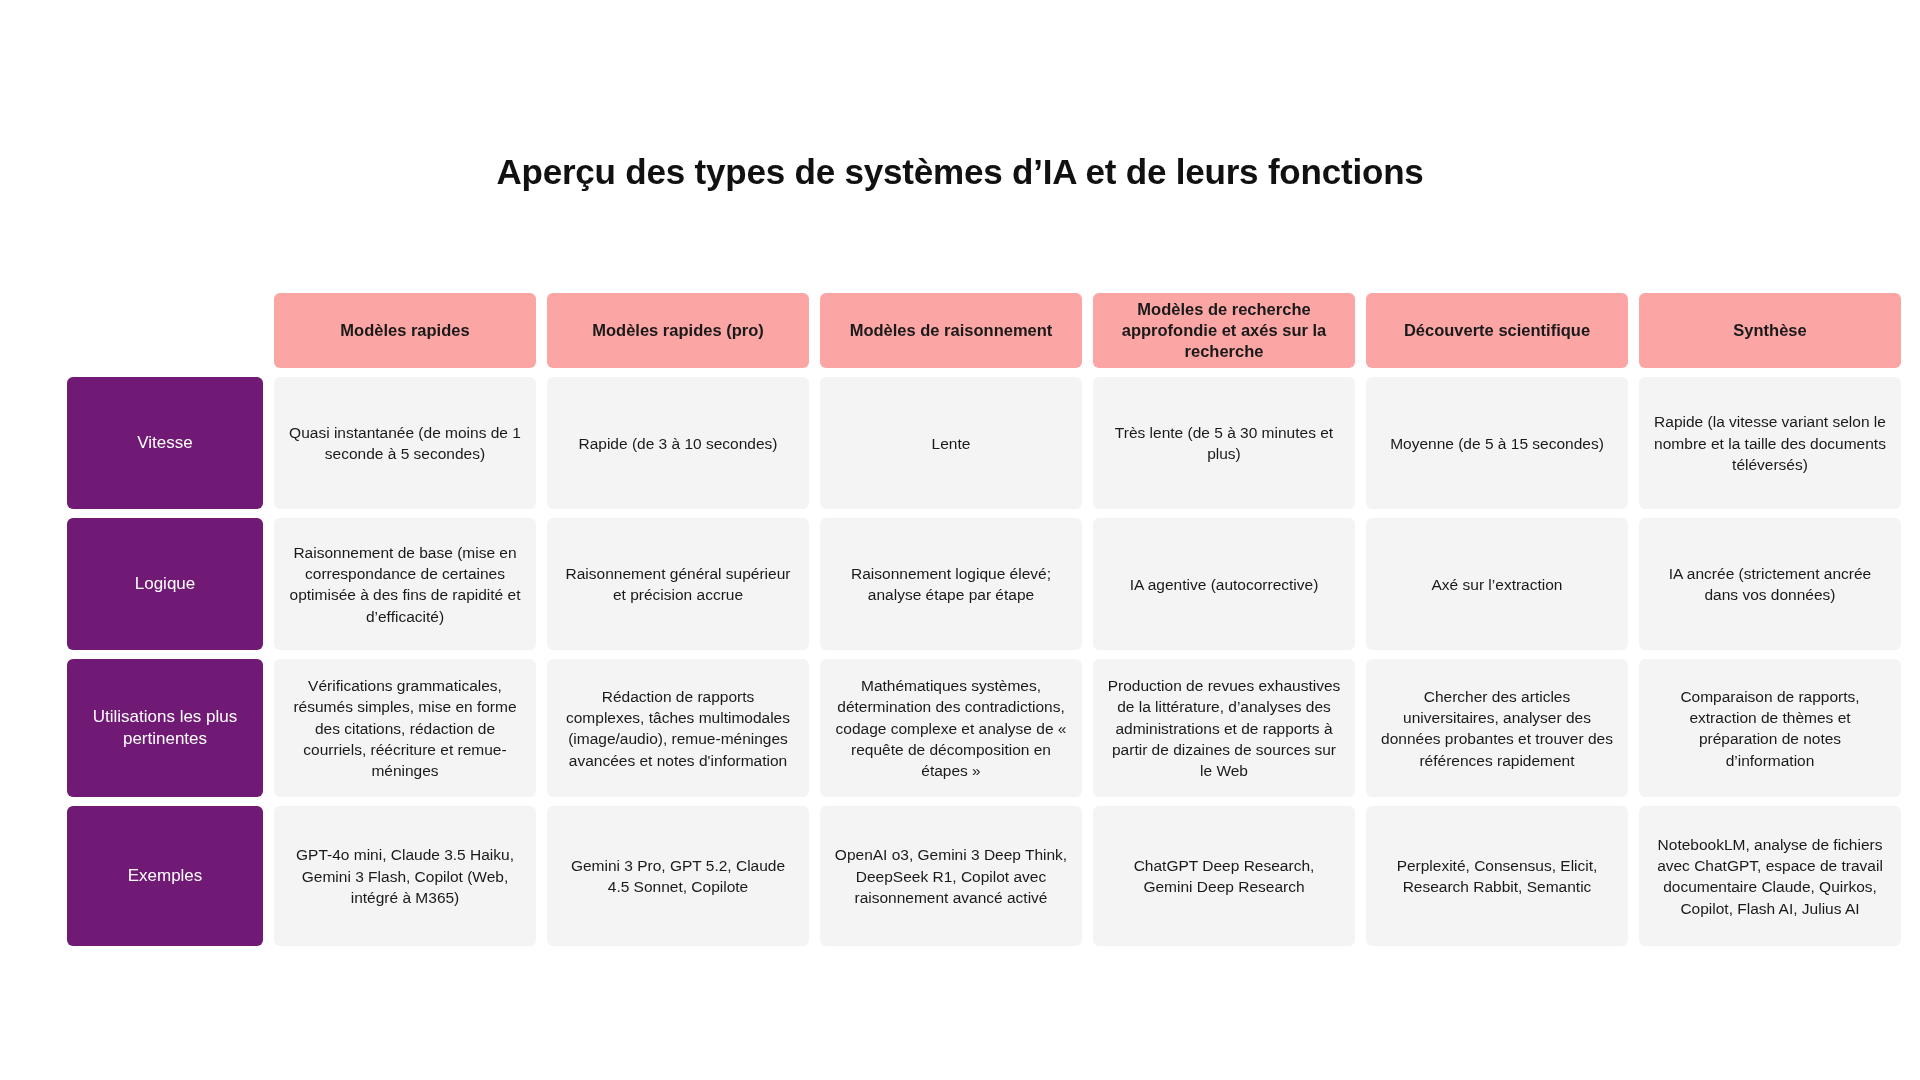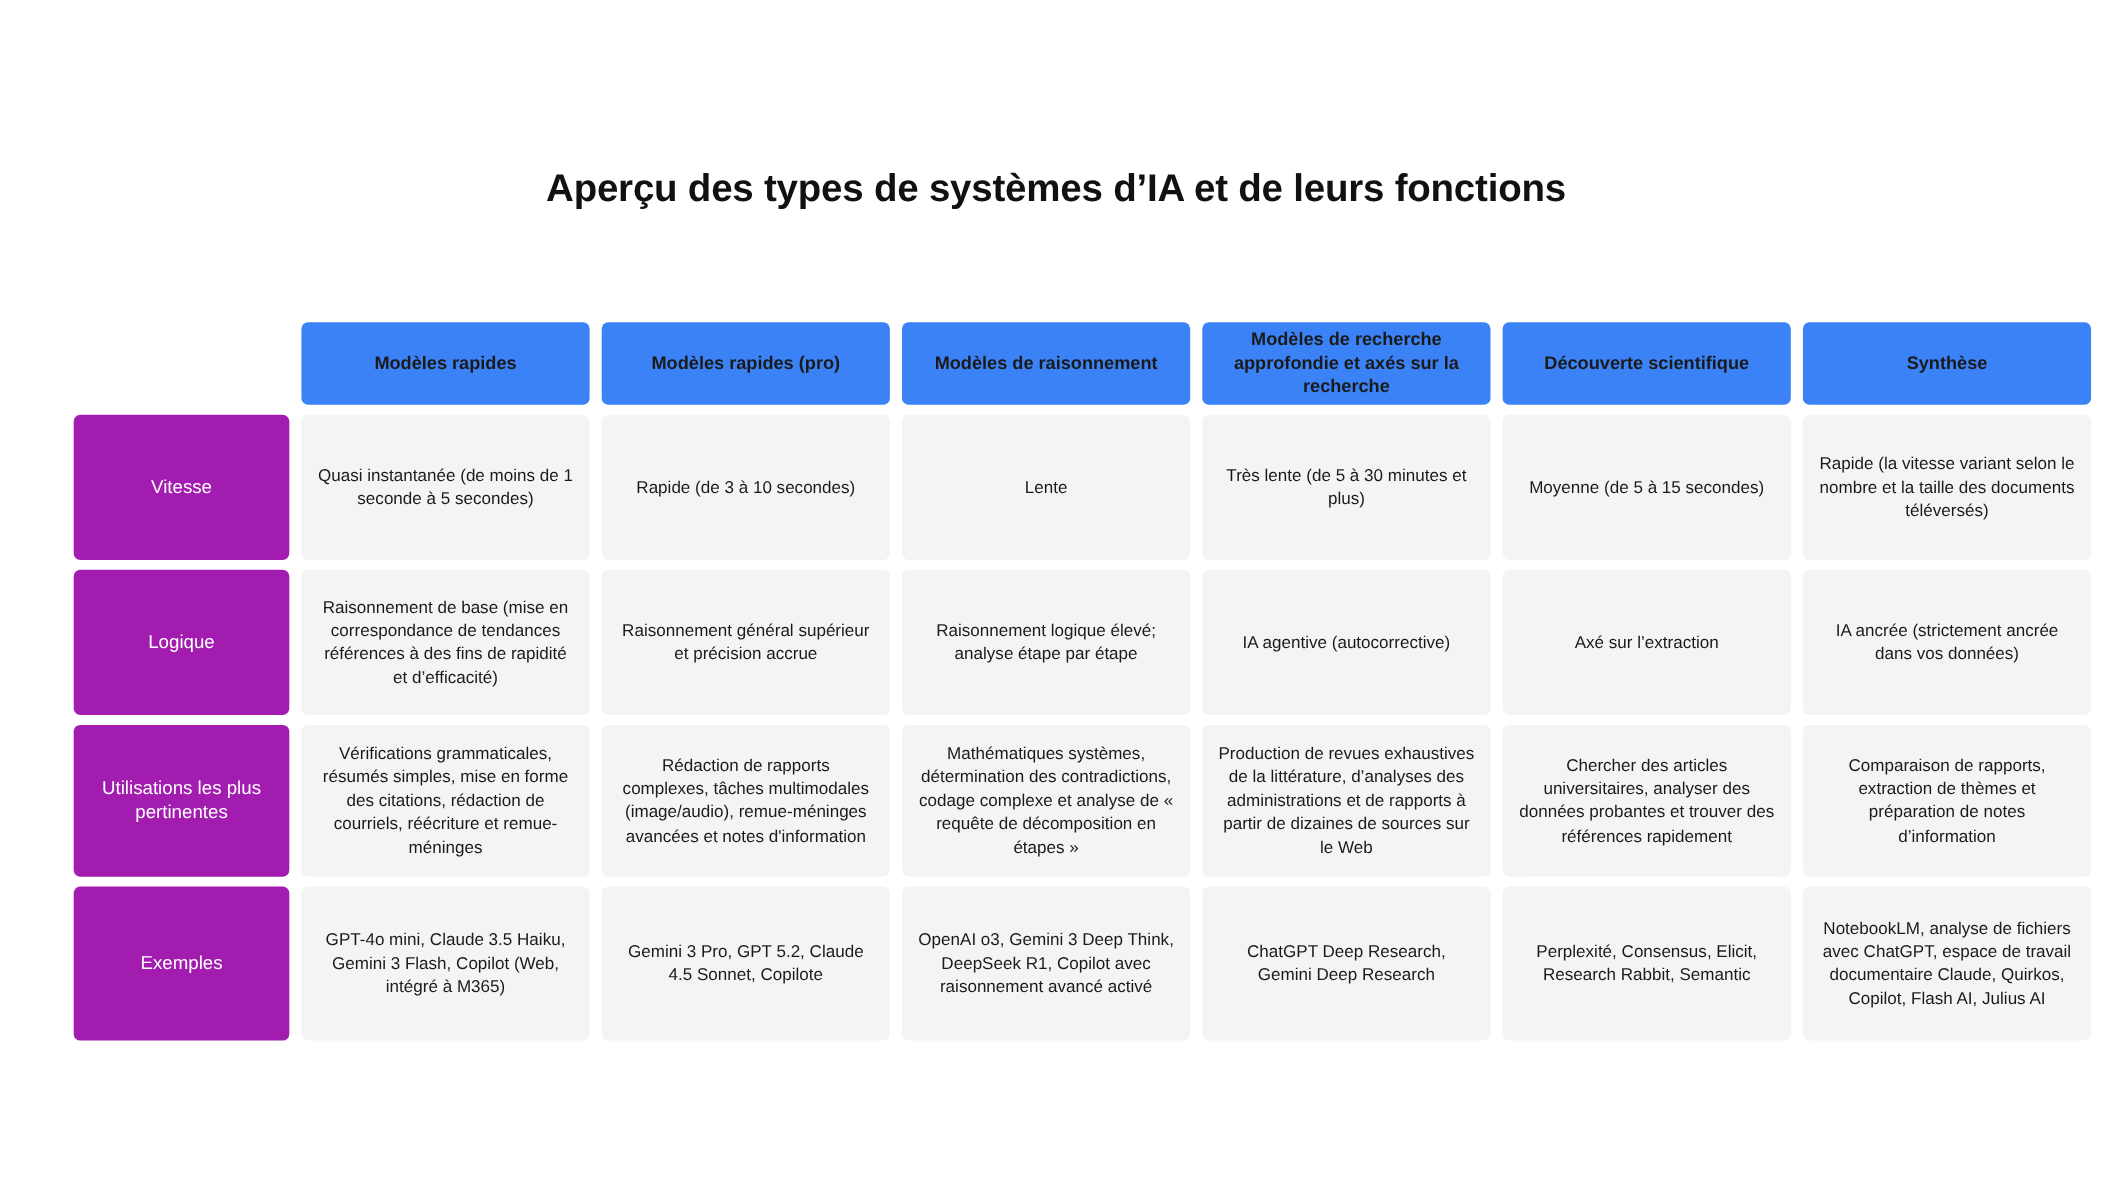--- a/index.html
+++ b/index.html
@@ -48,35 +48,35 @@
   table.matrix col.rowhead-col { width: 196px; }
   table.matrix col.data-col { width: 262px; }
 
   th.corner {
     background: transparent;
     border: none;
     padding: 0;
   }
 
   th.colhead {
-    background: #3b82f6;
+    background: #fca5a5;
     color: #1a1a1a;
     font-size: 16.5px;
     font-weight: bold;
     text-align: center;
     vertical-align: middle;
     border-radius: 6px;
     height: 62px;
     padding: 6px 10px;
     line-height: 1.28;
     box-sizing: border-box;
   }
 
   th.rowhead {
-    background: #a21caf;
+    background: #701a75;
     color: #ffffff;
     font-size: 17px;
     font-weight: normal;
     text-align: center;
     vertical-align: middle;
     border-radius: 6px;
     padding: 8px 10px;
     line-height: 1.3;
     box-sizing: border-box;
   }
@@ -144,21 +144,21 @@
           <th class="rowhead">Vitesse</th>
           <td class="cell">Quasi instantanée (de moins de 1 seconde à 5 secondes)</td>
           <td class="cell">Rapide (de 3 à 10 secondes)</td>
           <td class="cell">Lente</td>
           <td class="cell">Très lente (de 5 à 30 minutes et plus)</td>
           <td class="cell">Moyenne (de 5 à 15 secondes)</td>
           <td class="cell">Rapide (la vitesse variant selon le nombre et la taille des documents téléversés)</td>
         </tr>
         <tr class="row-logic">
           <th class="rowhead">Logique</th>
-          <td class="cell">Raisonnement de base (mise en correspondance de tendances références à des fins de rapidité et d’efficacité)</td>
+          <td class="cell">Raisonnement de base (mise en correspondance de certaines optimisée à des fins de rapidité et d’efficacité)</td>
           <td class="cell">Raisonnement général supérieur et précision accrue</td>
           <td class="cell">Raisonnement logique élevé; analyse étape par étape</td>
           <td class="cell">IA agentive (autocorrective)</td>
           <td class="cell">Axé sur l’extraction</td>
           <td class="cell">IA ancrée (strictement ancrée dans vos données)</td>
         </tr>
         <tr class="row-uses">
           <th class="rowhead">Utilisations les plus pertinentes</th>
           <td class="cell">Vérifications grammaticales, résumés simples, mise en forme des citations, rédaction de courriels, réécriture et remue-méninges</td>
           <td class="cell">Rédaction de rapports complexes, tâches multimodales (image/audio), remue-méninges avancées et notes d'information</td>

